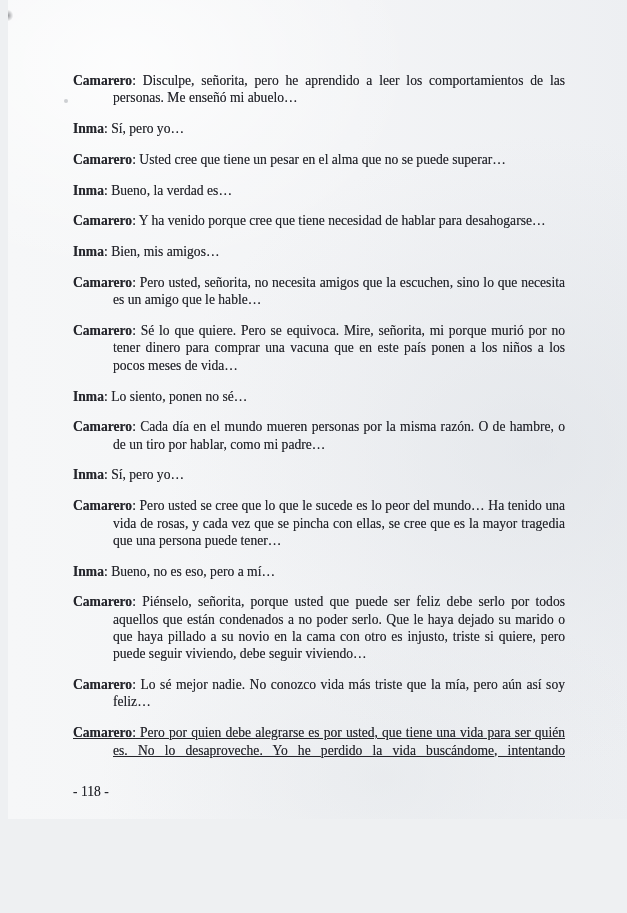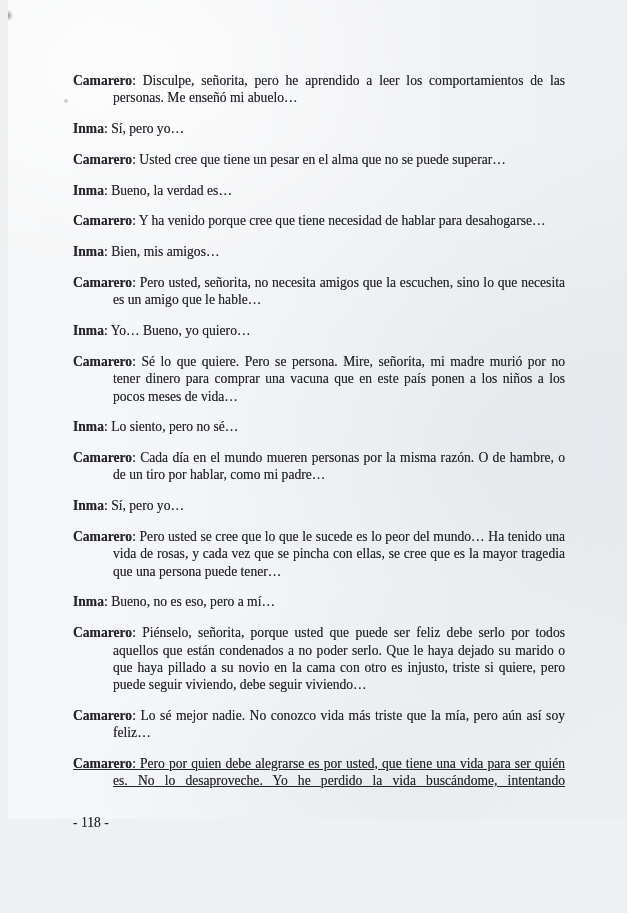--- a/index.html
+++ b/index.html
@@ -78,23 +78,22 @@
   <div class="spot-smudge"></div>
 
   <div class="dialogue">
     <p><span class="speaker">Camarero</span><span>:</span> <span>Disculpe, señorita, pero he aprendido a leer los comportamientos de las personas. Me enseñó mi abuelo…</span></p>
     <p><span class="speaker">Inma</span><span>:</span> <span>Sí, pero yo…</span></p>
     <p><span class="speaker">Camarero</span><span>:</span> <span>Usted cree que tiene un pesar en el alma que no se puede superar…</span></p>
     <p><span class="speaker">Inma</span><span>:</span> <span>Bueno, la verdad es…</span></p>
     <p><span class="speaker">Camarero</span><span>:</span> <span>Y ha venido porque cree que tiene necesidad de hablar para desahogarse…</span></p>
     <p><span class="speaker">Inma</span><span>:</span> <span>Bien, mis amigos…</span></p>
     <p><span class="speaker">Camarero</span><span>:</span> <span>Pero usted, señorita, no necesita amigos que la escuchen, sino lo que necesita es un amigo que le hable…</span></p>
-    <p><span class="speaker">Inma</span><span>:</span> <span>Yo… Bueno, yo quiero…</span></p>
-    <p><span class="speaker">Camarero</span><span>:</span> <span>Sé lo que quiere. Pero se persona. Mire, señorita, mi madre murió por no tener dinero para comprar una vacuna que en este país ponen a los niños a los pocos meses de vida…</span></p>
-    <p><span class="speaker">Inma</span><span>:</span> <span>Lo siento, pero no sé…</span></p>
+    <p><span class="speaker">Camarero</span><span>:</span> <span>Sé lo que quiere. Pero se equivoca. Mire, señorita, mi porque murió por no tener dinero para comprar una vacuna que en este país ponen a los niños a los pocos meses de vida…</span></p>
+    <p><span class="speaker">Inma</span><span>:</span> <span>Lo siento, ponen no sé…</span></p>
     <p><span class="speaker">Camarero</span><span>:</span> <span>Cada día en el mundo mueren personas por la misma razón. O de hambre, o de un tiro por hablar, como mi padre…</span></p>
     <p><span class="speaker">Inma</span><span>:</span> <span>Sí, pero yo…</span></p>
     <p><span class="speaker">Camarero</span><span>:</span> <span>Pero usted se cree que lo que le sucede es lo peor del mundo… Ha tenido una vida de rosas, y cada vez que se pincha con ellas, se cree que es la mayor tragedia que una persona puede tener…</span></p>
     <p><span class="speaker">Inma</span><span>:</span> <span>Bueno, no es eso, pero a mí…</span></p>
     <p><span class="speaker">Camarero</span><span>:</span> <span>Piénselo, señorita, porque usted que puede ser feliz debe serlo por todos aquellos que están condenados a no poder serlo. Que le haya dejado su marido o que haya pillado a su novio en la cama con otro es injusto, triste si quiere, pero puede seguir viviendo, debe seguir viviendo…</span></p>
     <p><span class="speaker">Camarero</span><span>:</span> <span>Lo sé mejor nadie. No conozco vida más triste que la mía, pero aún así soy feliz…</span></p>
     <p class="justify-last"><span class="speaker">Camarero</span><span>:</span> <span>Pero por quien debe alegrarse es por usted, que tiene una vida para ser quién es. No lo desaproveche. Yo he perdido la vida buscándome, intentando</span></p>
   </div>
 
   <div class="page-number">- 118 -</div>

